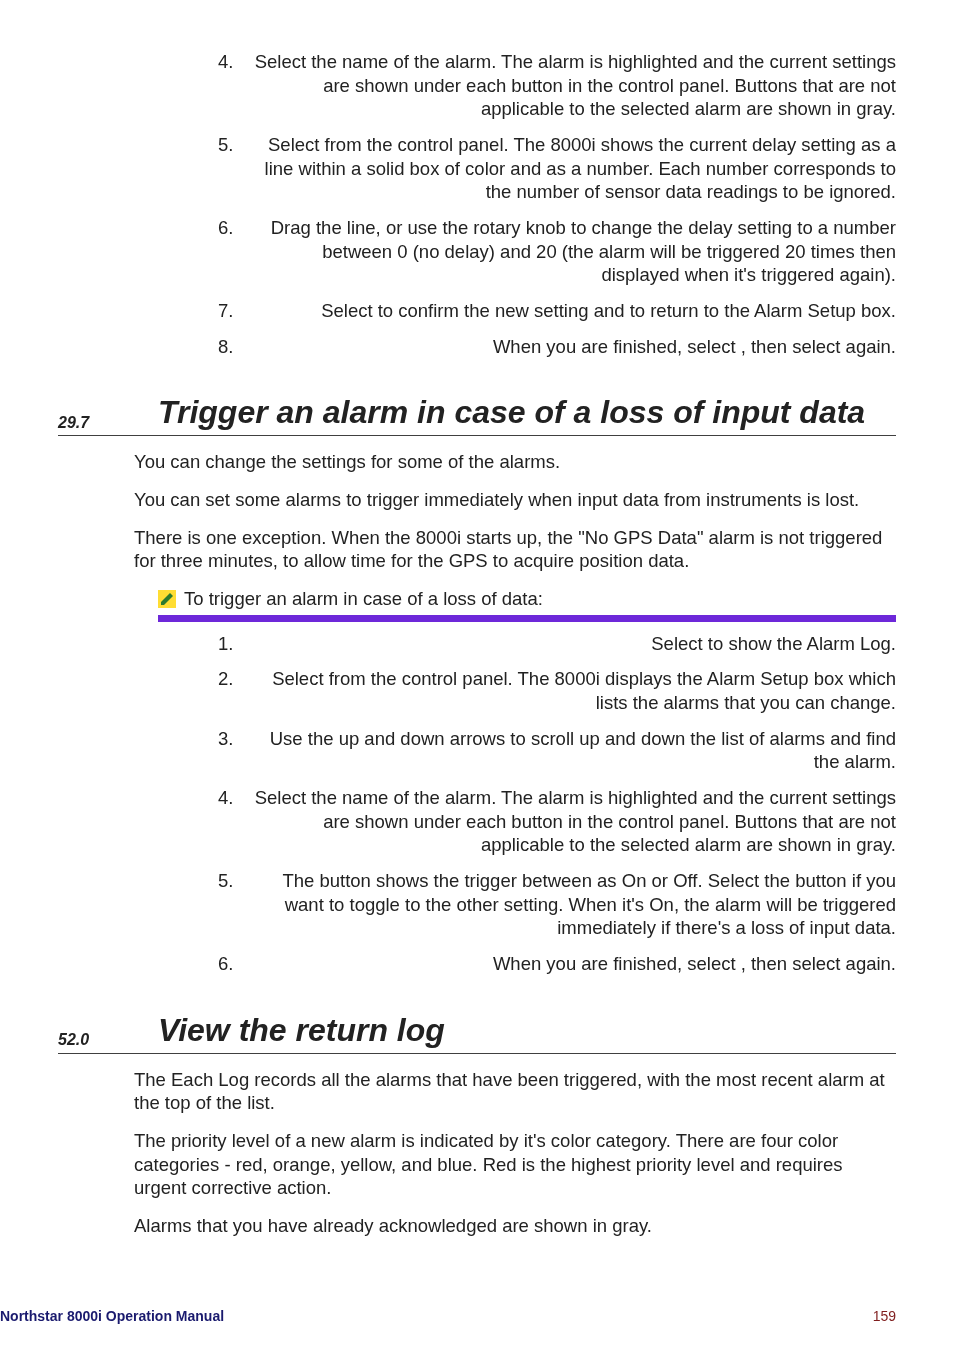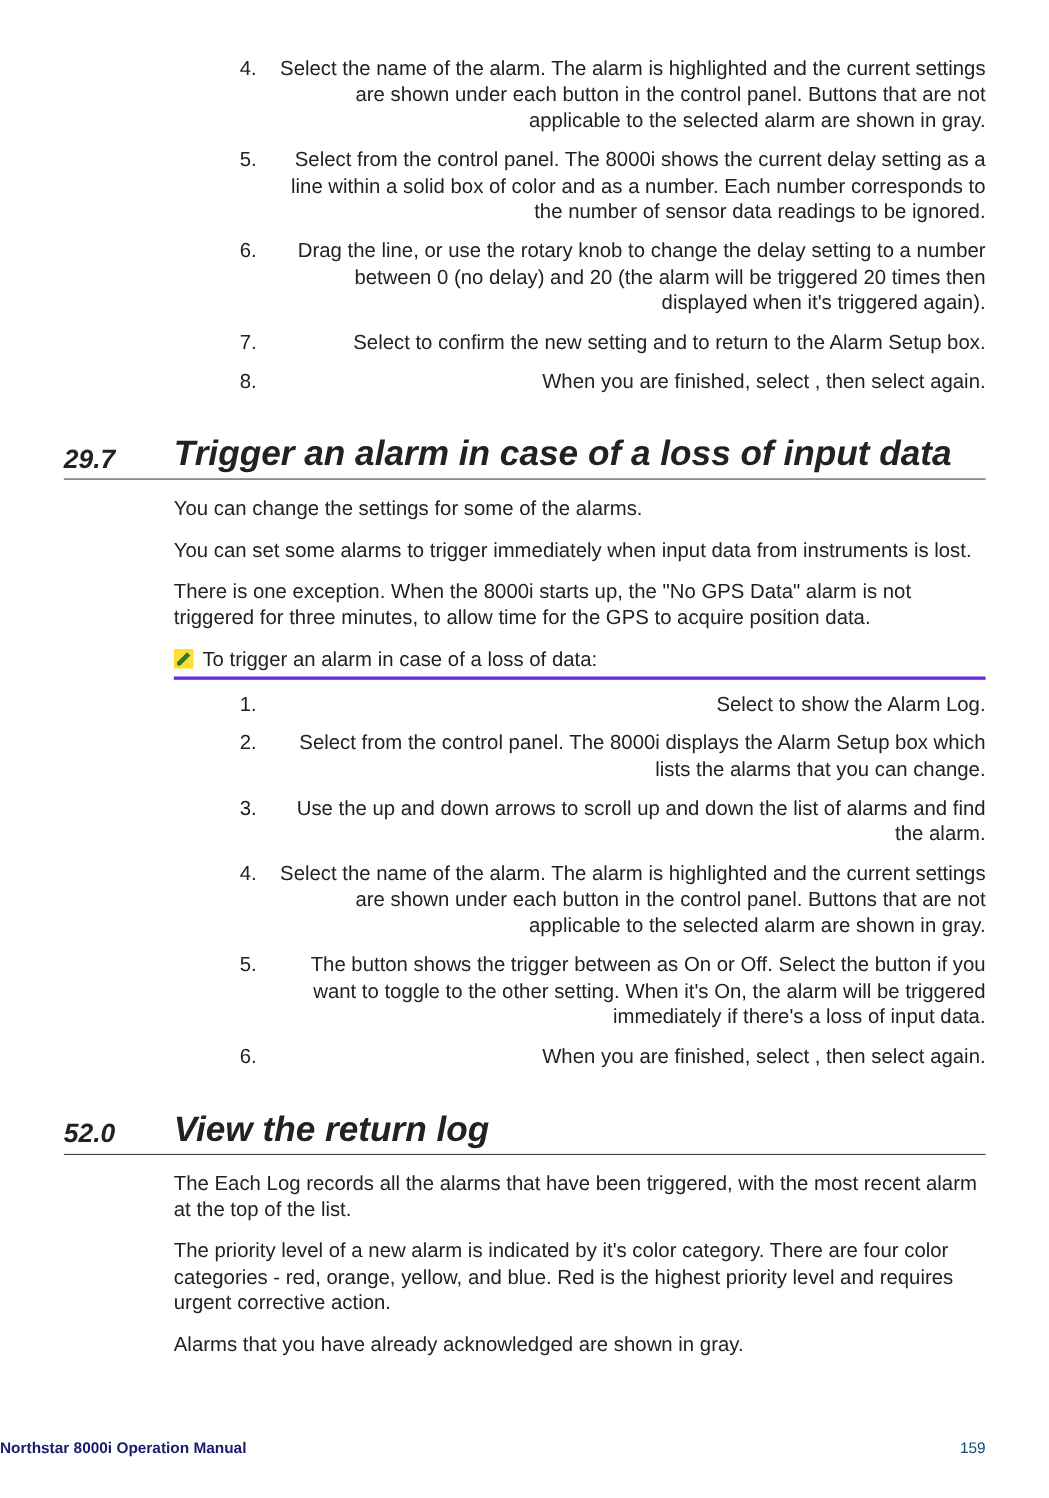--- a/index.html
+++ b/index.html
@@ -39,42 +39,42 @@
     align-items: flex-end;
     margin-top: 34px;
     margin-bottom: 0;
     border-bottom: 1px solid #404040;
     padding-bottom: 2px;
   }
   .sec-num {
     font-family: "Segoe UI", Tahoma, Verdana, sans-serif;
     font-weight: 700;
     font-style: italic;
-    font-size: 24px;
+    font-size: 16px;
     width: 100px;
     flex-shrink: 0;
   }
   .sec-title {
     font-family: "Segoe UI", Tahoma, Verdana, sans-serif;
     font-weight: 700;
     font-style: italic;
     font-size: 32px;
   }
   .body-para {
-    margin-left: 100px;
+    margin-left: 76px;
     margin-top: 14px;
     margin-bottom: 4px;
   }
   .task-line {
     margin-left: 100px;
     margin-top: 14px;
     margin-bottom: 10px;
     display: flex;
     align-items: center;
-    border-bottom: 3px solid #6d28d9;
+    border-bottom: 7px solid #6d28d9;
     padding-bottom: 4px;
   }
   .pencil-icon {
     width: 18px;
     height: 18px;
     flex-shrink: 0;
     margin-right: 8px;
   }
   .steps-after-task {
     margin-left: 160px;
@@ -95,21 +95,21 @@
   }
   .footer-title {
     font-weight: 700;
     color: #1a1a6e;
   }
   .footer-page {
     position: absolute;
     right: 58px;
     bottom: 0;
     font-size: 14px;
-    color: #0c4a6e;
+    color: #7f1d1d;
   }
 </style>
 </head>
 <body>
 
 <div class="content-wrap">
 
   <ul class="ol-right">
     <li>
       <span class="li-num">4.</span>

